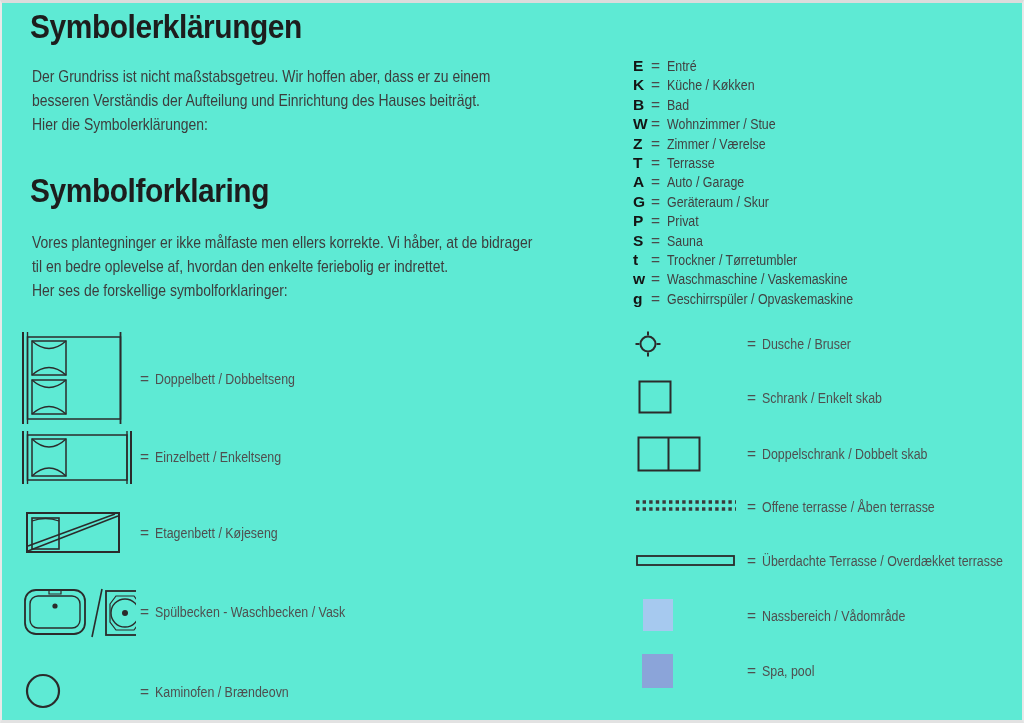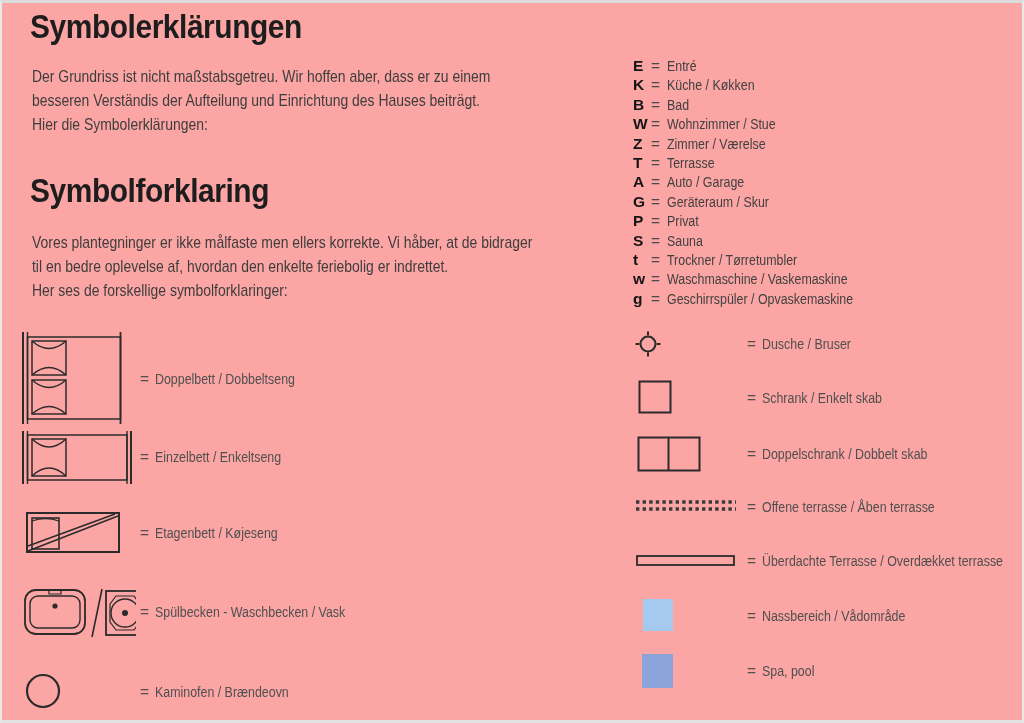--- a/index.html
+++ b/index.html
@@ -1,17 +1,17 @@
 <!DOCTYPE html>
 <html><head>
 <meta charset="utf-8">
 <style>
   html,body{margin:0;padding:0;background:#ffffff;}
   .page{
-    position:relative;width:1024px;height:723px;background:#fca5a5;overflow:hidden;
+    position:relative;width:1024px;height:723px;background:#5eead4;overflow:hidden;
     font-family:"Liberation Sans","DejaVu Sans",sans-serif;
     box-sizing:border-box;
     border:2px solid #e9e9e9;border-top:3px solid #dcdcdc;border-bottom:3px solid #e2e2e2;
   }
   .abs{position:absolute;}
   .h{
     font-size:34px;font-weight:bold;color:#1d1d1d;letter-spacing:-0.5px;
     transform:scaleX(0.88);transform-origin:0 0;white-space:pre;
   }
   .para{

